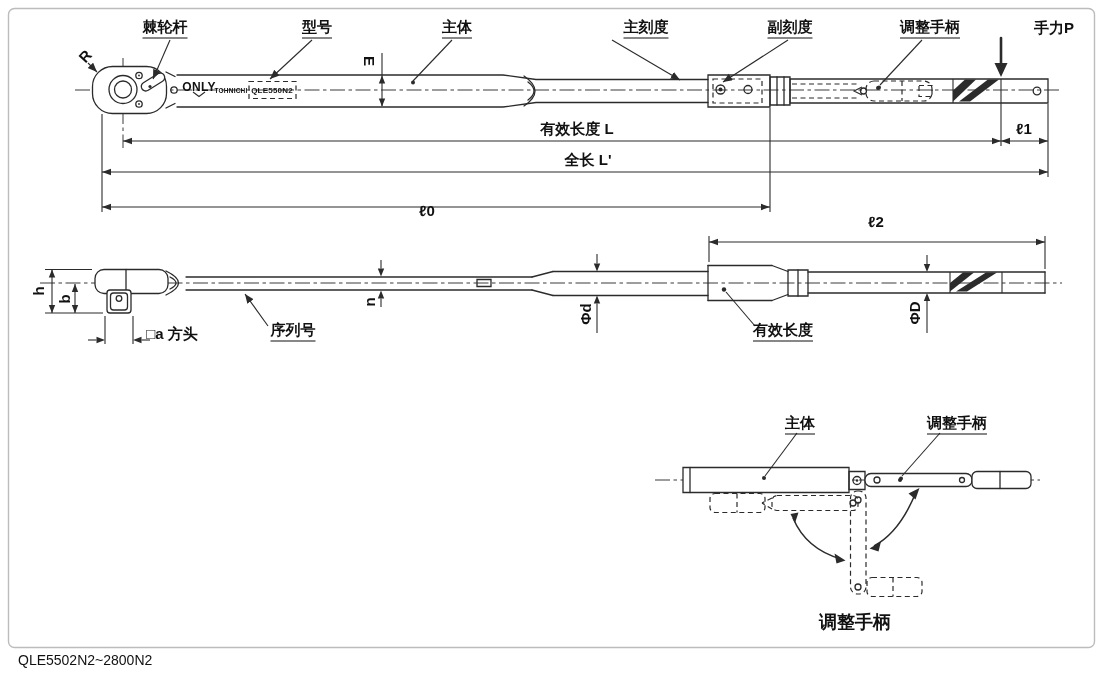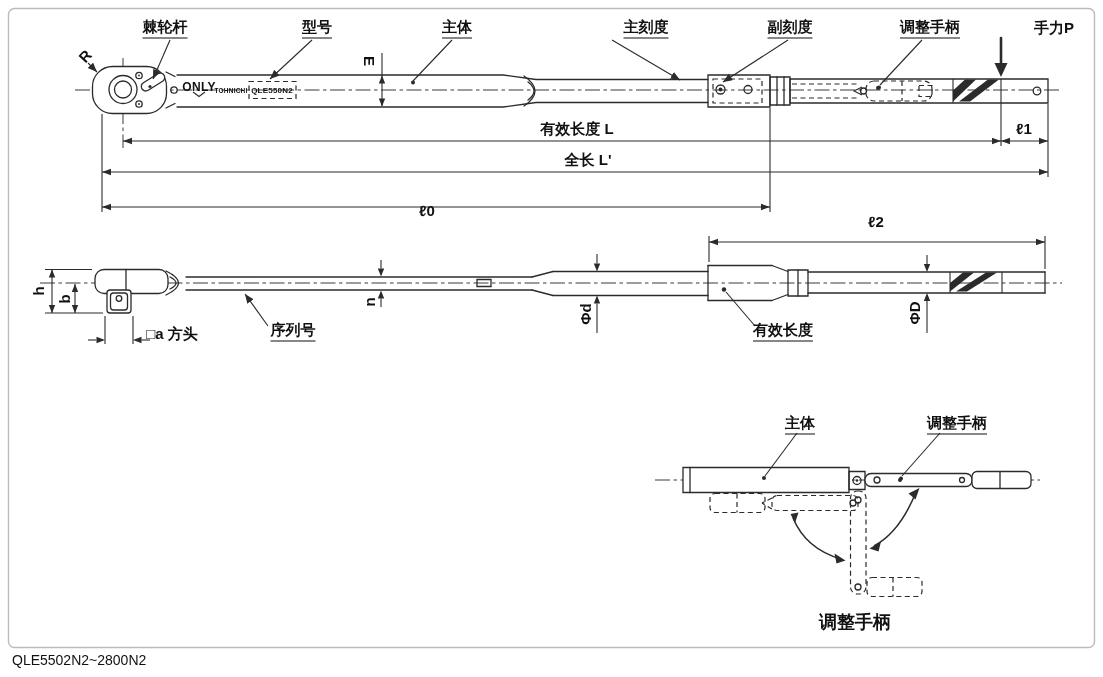--- a/index.html
+++ b/index.html
@@ -17,21 +17,21 @@
   .lbl{position:absolute;font-weight:bold;font-size:15px;color:#111;
        transform:translate(-50%,-50%);white-space:nowrap;z-index:3;}
   .u{border-bottom:1.5px solid #111;padding-bottom:1px;}
   .rot90{transform:translate(-50%,-50%) rotate(90deg);}
   .rotm90{transform:translate(-50%,-50%) rotate(-90deg);}
   .rot45{transform:translate(-50%,-50%) rotate(-48deg);}
   .tiny{font-size:12px;letter-spacing:0.3px;}
   .brand{font-size:6.5px;letter-spacing:0.2px;}
   .modelno{font-size:8px;font-weight:bold;letter-spacing:0.2px;}
   .bigcap{font-size:18px;}
-  .footer{position:absolute;left:12px;top:652px;font-size:14px;color:#111;
+  .footer{position:absolute;left:18px;top:652px;font-size:14px;color:#111;
           transform:none;font-weight:normal;white-space:nowrap;z-index:3;}
 </style>
 </head>
 <body>
 
 <div class="stage">
 
 <svg width="1103" height="677" viewBox="0 0 1103 677">
   <defs>
     <marker id="ah" orient="auto" markerWidth="10" markerHeight="8" refX="8.5" refY="3.5">

